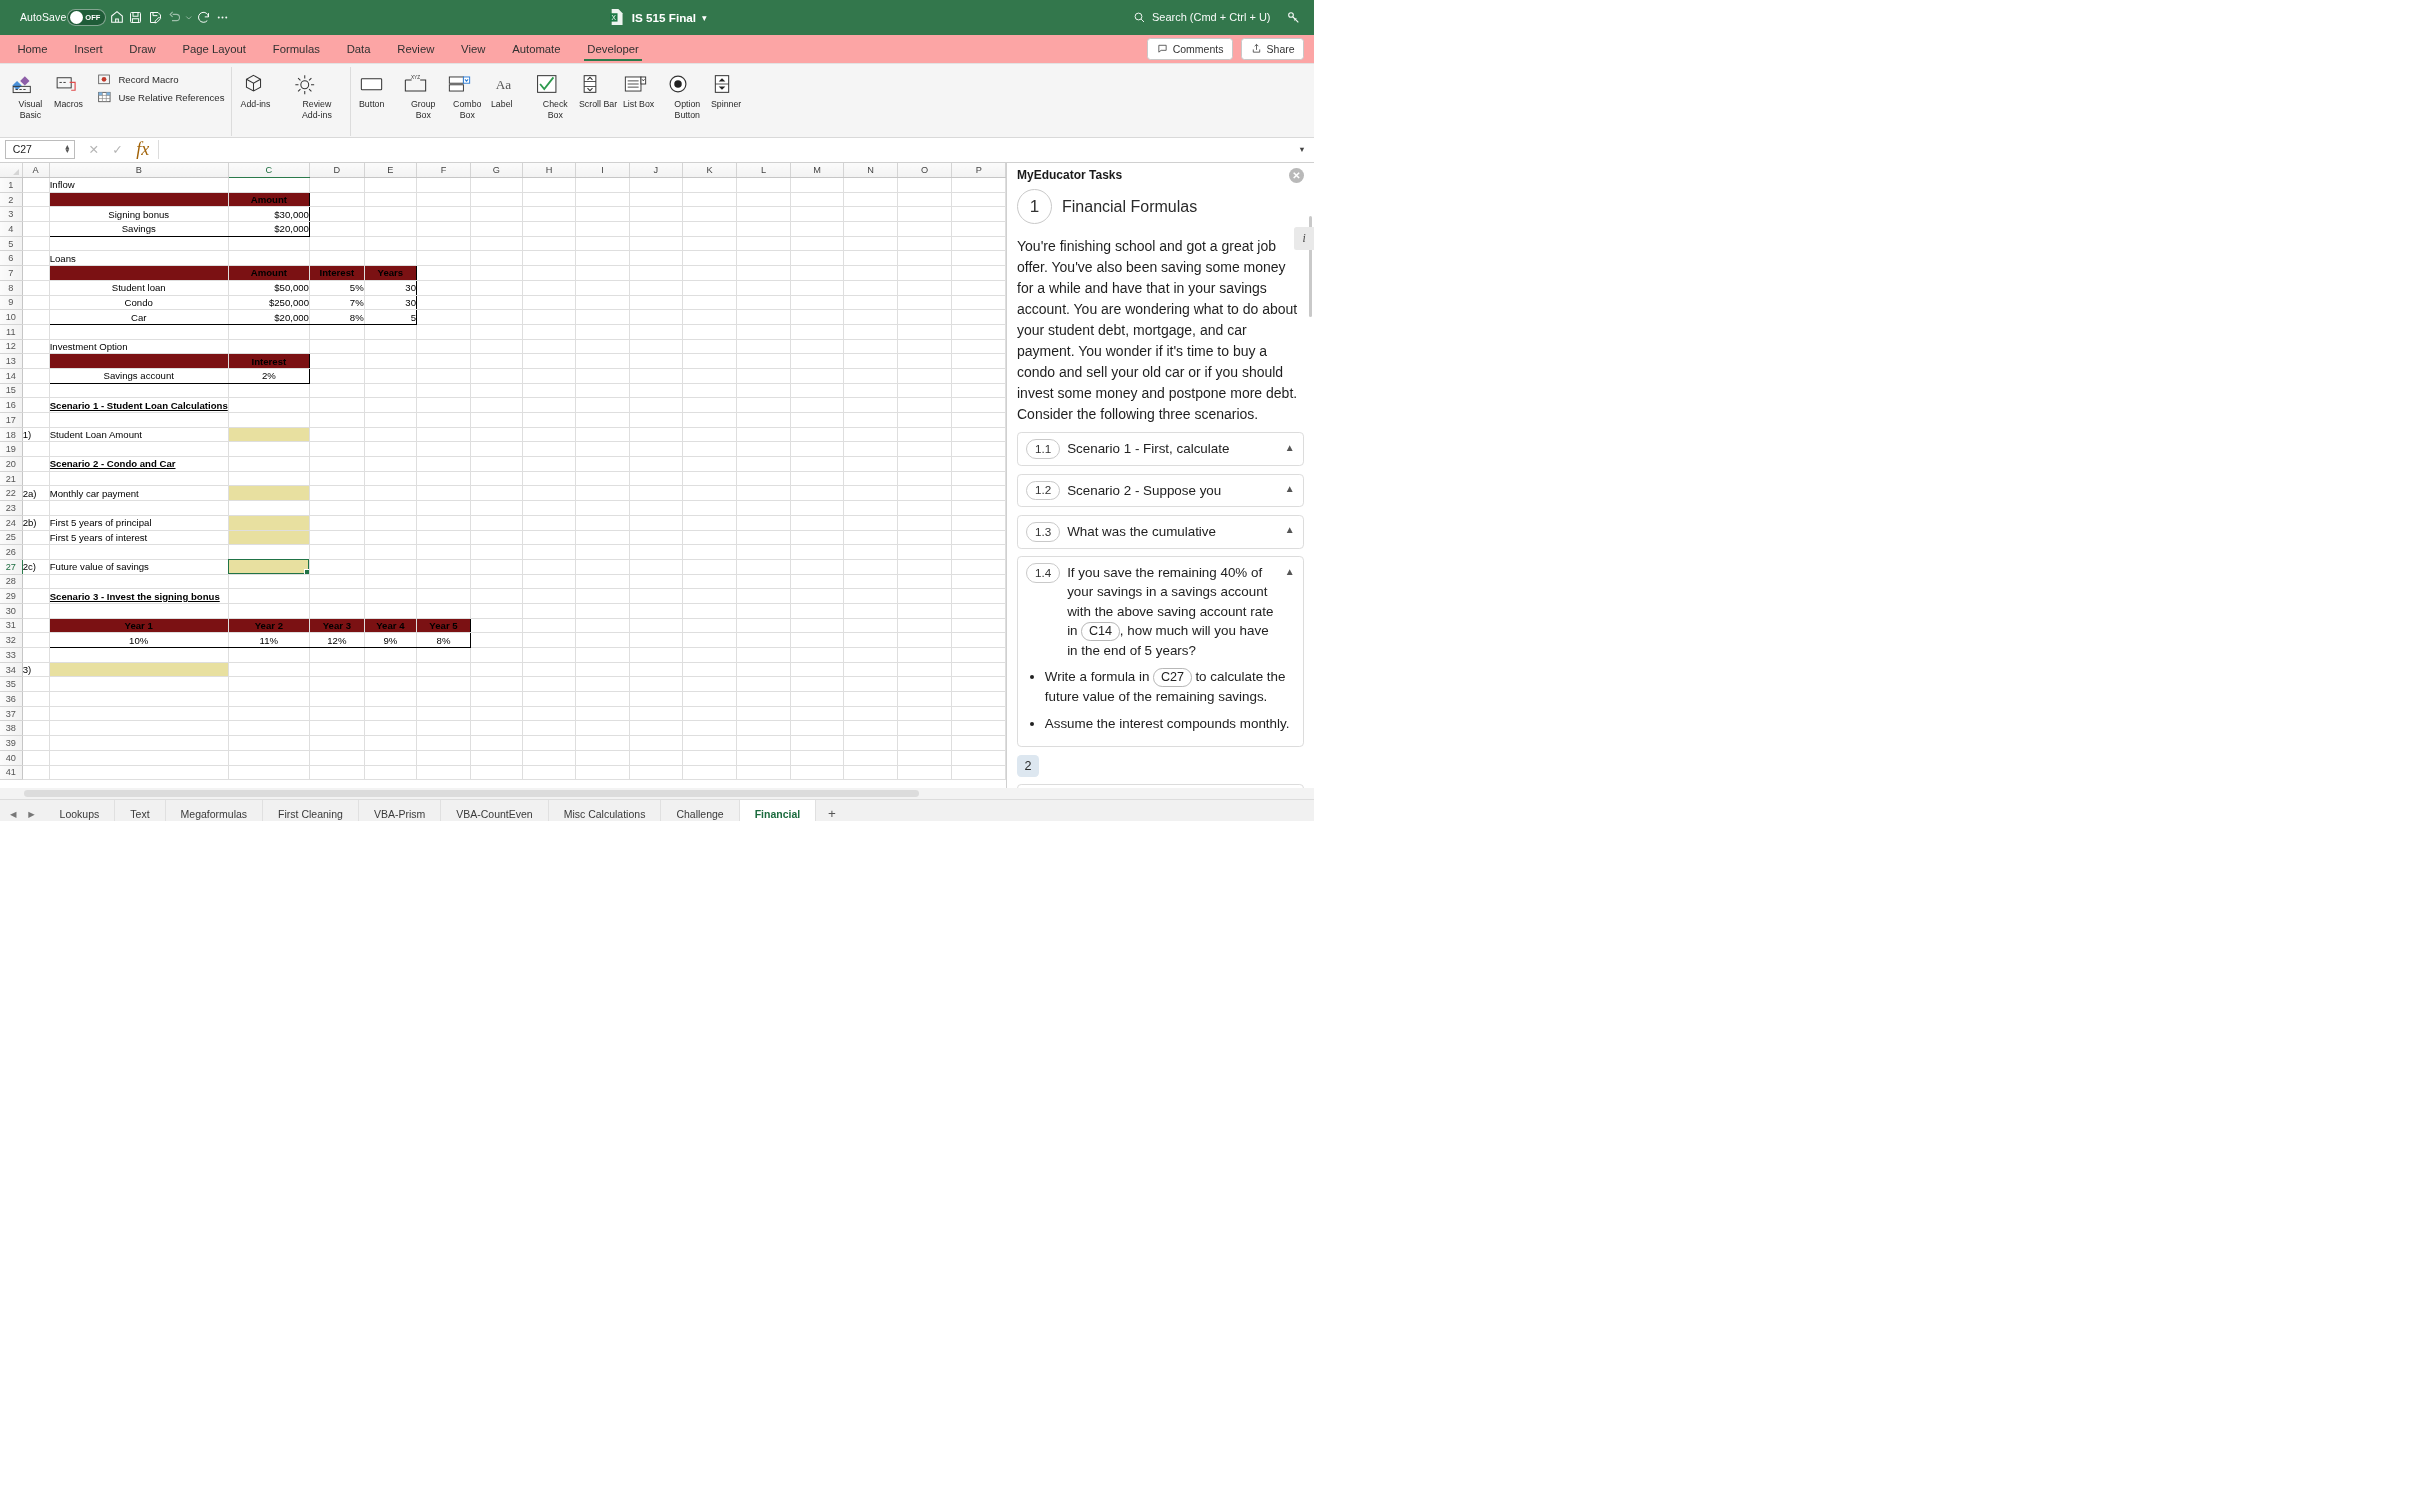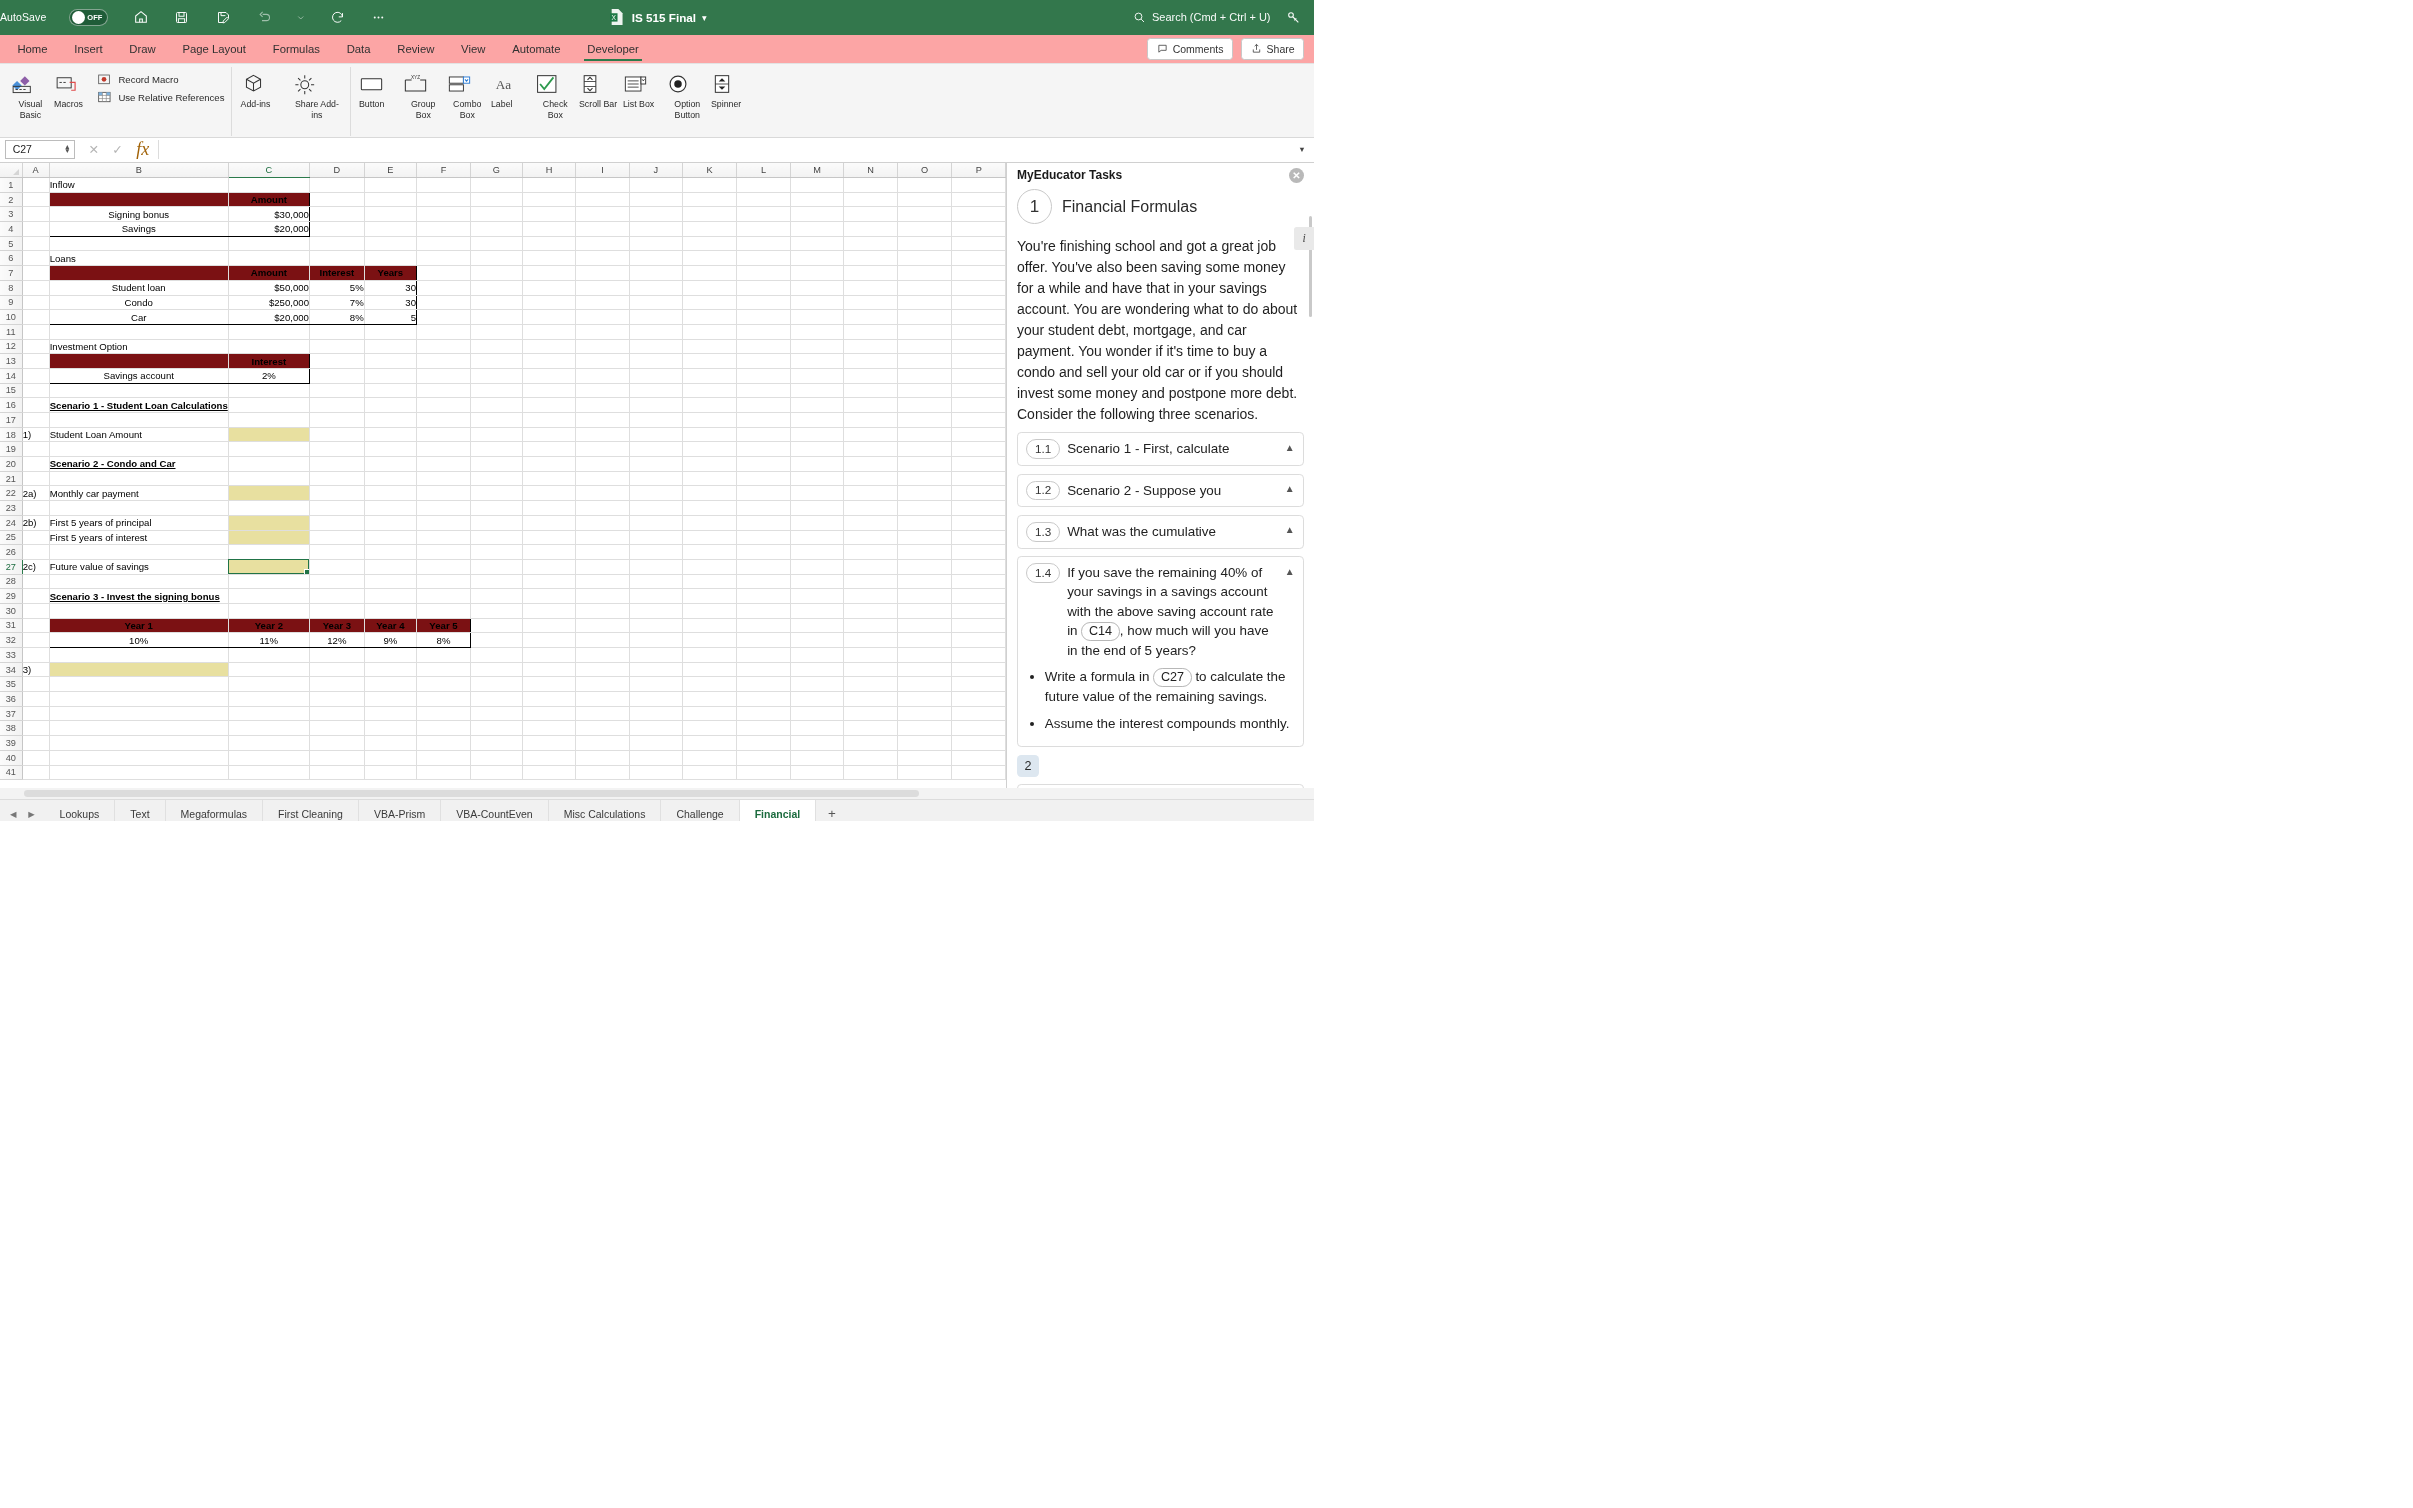--- a/index.html
+++ b/index.html
@@ -13,21 +13,21 @@
   
   .titlebar {
     height: 35px;
     background: #33774c;
     display: flex;
     align-items: center;
     position: relative;
     color: #fff;
     font-size: 11px;
   }
-  .tb-left { display: flex; align-items: center; gap: 23px; padding-left: 0; }
+  .tb-left { display: flex; align-items: center; gap: 1px; padding-left: 20px; }
   .autosave-label { font-size: 10.5px; letter-spacing: 0.1px; }
   .toggle {
     width: 39px; height: 17px; border-radius: 8.4px;
     background: #1f5c38; border: 0.8px solid rgba(255,255,255,.45);
     position: relative; display: flex; align-items: center;
   }
   .toggle .knob {
     width: 13.4px; height: 13.4px; border-radius: 50%;
     background: #fff; position: absolute; left: 1.7px;
   }
@@ -399,21 +399,21 @@
       </span>
       <span>Add-ins</span>
     </div>
     <div class="rbtn wide">
       <span class="ic">
         <svg width="23.5" height="23.5" viewBox="0 0 30 30" fill="none" stroke="#333" stroke-width="1.3">
           <circle cx="15" cy="15" r="5"></circle>
             <path d="M15 3v4M15 23v4M3 15h4M23 15h4M6.5 6.5l3 3M20.5 20.5l3 3M23.5 6.5l-3 3M9.5 20.5l-3 3"></path>
         </svg>
       </span>
-      <span>Share Add-ins</span>
+      <span>Review Add-ins</span>
     </div>
   </div>
 
   <div class="rgroup">
     <div class="rbtn">
       <span class="ic">
         <svg width="25" height="18.4" viewBox="0 0 32 22">
             <rect x="3" y="4" width="26" height="14" rx="1" fill="#fff" stroke="#333" stroke-width="1.3"></rect>
           </svg>
       </span>

